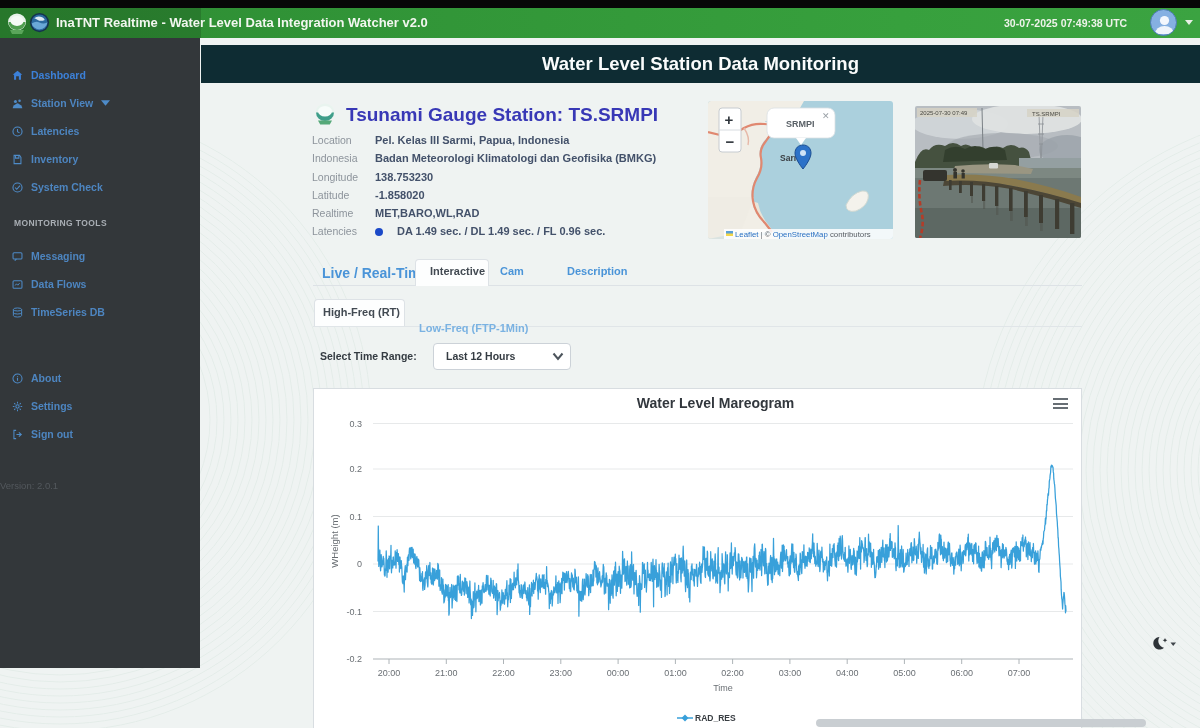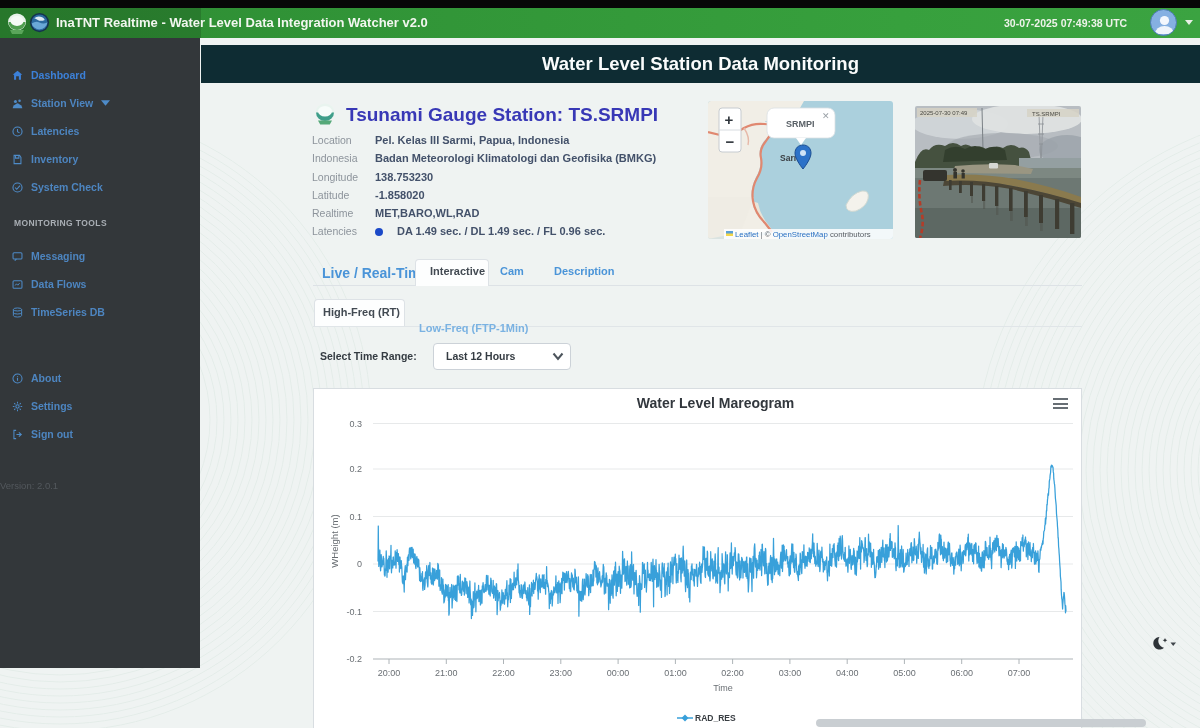--- a/index.html
+++ b/index.html
@@ -346,21 +346,21 @@
     <text x="117" y="9.5" font-size="6" font-family="Liberation Sans, sans-serif" fill="#4a4a44">TS.SRMPI</text>
   </svg>
 </div>
 
 <div id="tabs" class="abs" style="left:0;top:0;width:1200px;height:728px;">
   <div class="abs" style="left:313px;top:285px;width:769px;height:1px;background:#dde2e6;"></div>
   <div class="abs" style="left:322px;top:265px;font-size:14px;font-weight:bold;color:#4a94d8;">Live / Real-Time</div>
   <div class="abs" style="left:415px;top:259px;width:74px;height:27px;background:#fdfefe;border:1px solid #dde2e6;border-bottom:none;border-radius:4px 4px 0 0;"></div>
   <div class="abs" style="left:430px;top:265px;font-size:11px;font-weight:bold;color:#424a52;">Interactive</div>
   <div class="abs" style="left:500px;top:265px;font-size:11px;font-weight:bold;color:#4a94d8;">Cam</div>
-  <div class="abs" style="left:554px;top:265px;font-size:11px;font-weight:bold;color:#4a94d8;">Description</div>
+  <div class="abs" style="left:567px;top:265px;font-size:11px;font-weight:bold;color:#4a94d8;">Description</div>
 
   <div class="abs" style="left:313px;top:326px;width:769px;height:1px;background:#e0e5e8;"></div>
   <div class="abs" style="left:314px;top:299px;width:91px;height:27px;background:#fdfefe;border:1px solid #dde2e6;border-bottom:none;border-radius:4px 4px 0 0;"></div>
   <div class="abs" style="left:323px;top:306px;font-size:11px;font-weight:bold;color:#424a52;">High-Freq (RT)</div>
   <div class="abs" style="left:419px;top:322px;font-size:11px;font-weight:bold;color:#7ab2e2;">Low-Freq (FTP-1Min)</div>
 
   <div class="abs" style="left:320px;top:350px;font-size:10.5px;font-weight:bold;color:#343b42;">Select Time Range:</div>
   <div class="abs" style="left:433px;top:343px;width:138px;height:27px;background:#ffffff;border:1px solid #ccd2d8;border-radius:4px;"></div>
   <div class="abs" style="left:446px;top:350px;font-size:10.5px;font-weight:bold;color:#343b42;text-align:center;">Last 12 Hours</div>
   <svg class="abs" style="left:552px;top:352px;" width="12" height="9" viewBox="0 0 12 9">

